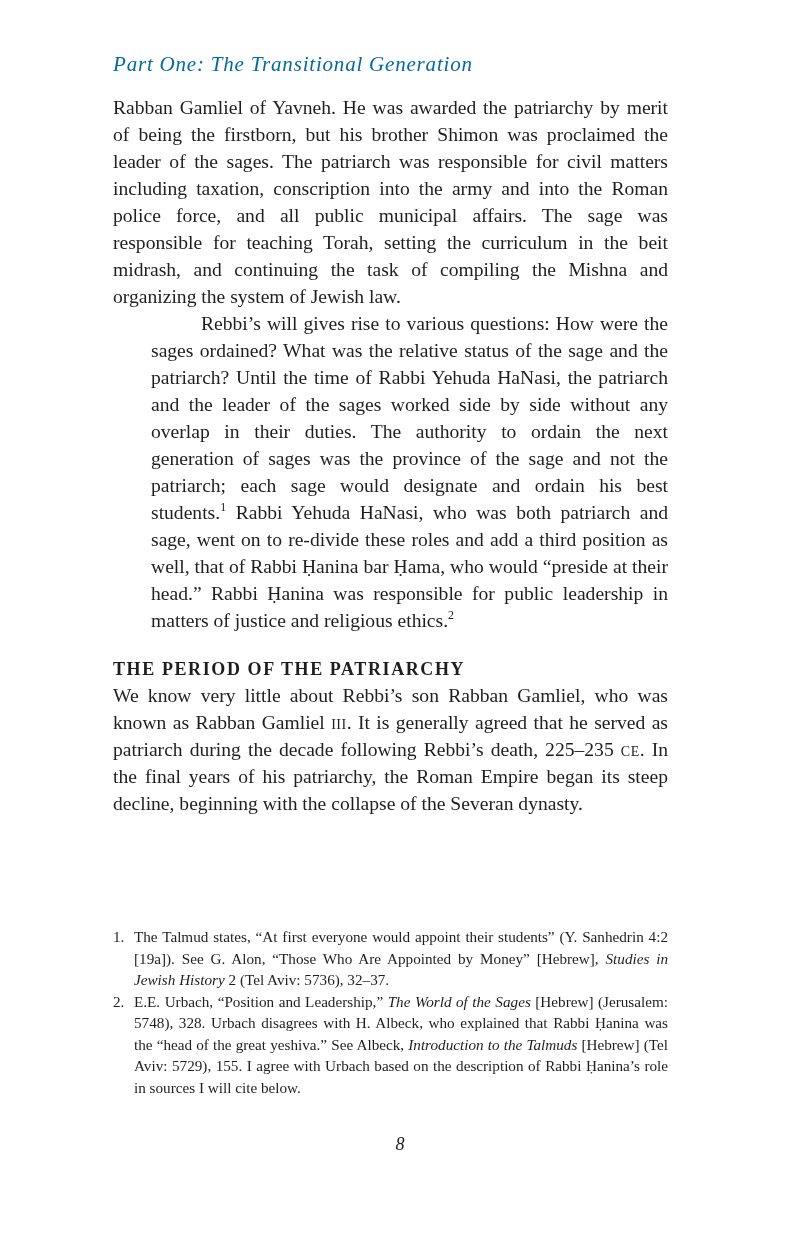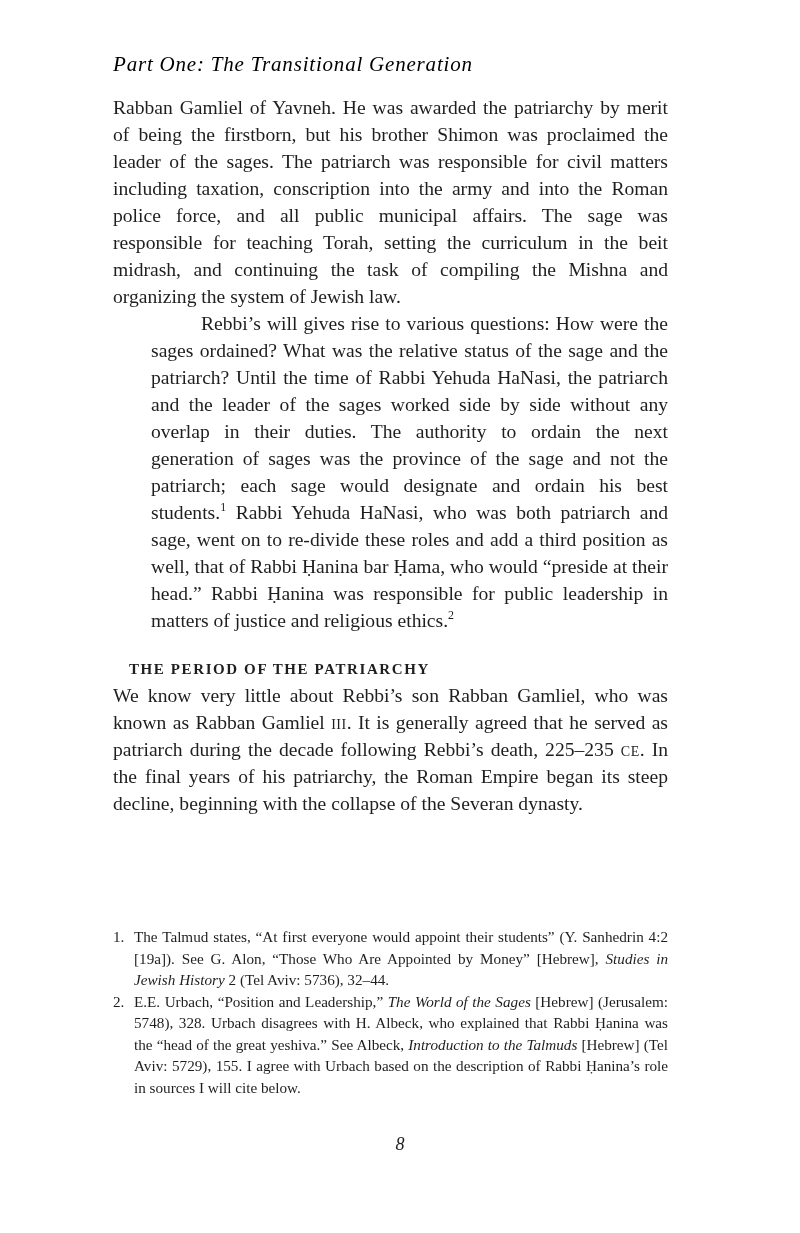--- a/index.html
+++ b/index.html
@@ -4,32 +4,32 @@
 <style>
   html, body { margin: 0; padding: 0; background: #ffffff; }
   body {
     width: 800px; height: 1233px; position: relative; overflow: hidden;
     font-family: "Liberation Serif", "DejaVu Serif", serif;
     color: #1e1e1e;
   }
   .running-head {
     position: absolute; left: 113px; top: 52px;
     font-style: italic; font-size: 21px; letter-spacing: 0.8px;
-    color: #000000;
+    color: #0369a1;
   }
   .body-text {
     position: absolute; left: 113px; top: 94px; width: 555px;
     font-size: 19.6px; line-height: 27px; text-align: justify;
   }
   .body-text p { margin: 0; }
   .body-text p.indent { text-indent: 50px; margin-left: 38px; }
   sup.fn { font-size: 12px; line-height: 0; vertical-align: super; }
   .sc { font-variant: small-caps; text-transform: lowercase; letter-spacing: 0.5px; }
   .section-heading {
-    margin: 22px 0 0 16px; font-weight: bold; font-size: 15px;
+    margin: 22px 0 0 0; font-weight: bold; font-size: 18px;
     letter-spacing: 1.6px; line-height: 26px; text-transform: uppercase;
   }
   .section-heading span { display: block; }
   .footnotes {
     position: absolute; left: 113px; top: 926px; width: 555px;
     font-size: 15.2px; line-height: 21.5px;
   }
   .fn-item { position: relative; padding-left: 21px; text-align: justify; }
   .fn-num { position: absolute; left: 0; top: 0; }
   .page-number {
@@ -49,21 +49,21 @@
   <h2 class="section-heading">
     <span>The Period of the Patriarchy</span>
   </h2>
 
   <p><span>We know very little about Rebbi’s son Rabban Gamliel, who was known as Rabban Gamliel </span><span class="sc">iii</span><span>. It is generally agreed that he served as patriarch during the decade following Rebbi’s death, 225–235 </span><span class="sc">ce</span><span>. In the final years of his patriarchy, the Roman Empire began its steep decline, beginning with the collapse of the Severan dynasty.</span></p>
 </div>
 
 <div class="footnotes">
   <div class="fn-item">
     <span class="fn-num">1.</span>
-    <span>The Talmud states, “At first everyone would appoint their students” (Y. Sanhedrin 4:2 [19a]). See G. Alon, “Those Who Are Appointed by Money” [Hebrew], </span><i>Studies in Jewish History</i><span> 2 (Tel Aviv: 5736), 32–44.</span>
+    <span>The Talmud states, “At first everyone would appoint their students” (Y. Sanhedrin 4:2 [19a]). See G. Alon, “Those Who Are Appointed by Money” [Hebrew], </span><i>Studies in Jewish History</i><span> 2 (Tel Aviv: 5736), 32–37.</span>
   </div>
   <div class="fn-item">
     <span class="fn-num">2.</span>
     <span>E.E. Urbach, “Position and Leadership,” </span><i>The World of the Sages</i><span> [Hebrew] (Jerusalem: 5748), 328. Urbach disagrees with H. Albeck, who explained that Rabbi Ḥanina was the “head of the great yeshiva.” See Albeck, </span><i>Introduction to the Talmuds</i><span> [Hebrew] (Tel Aviv: 5729), 155. I agree with Urbach based on the description of Rabbi Ḥanina’s role in sources I will cite below.</span>
   </div>
 </div>
 
 <div class="page-number">8</div>
 
 </body></html>

